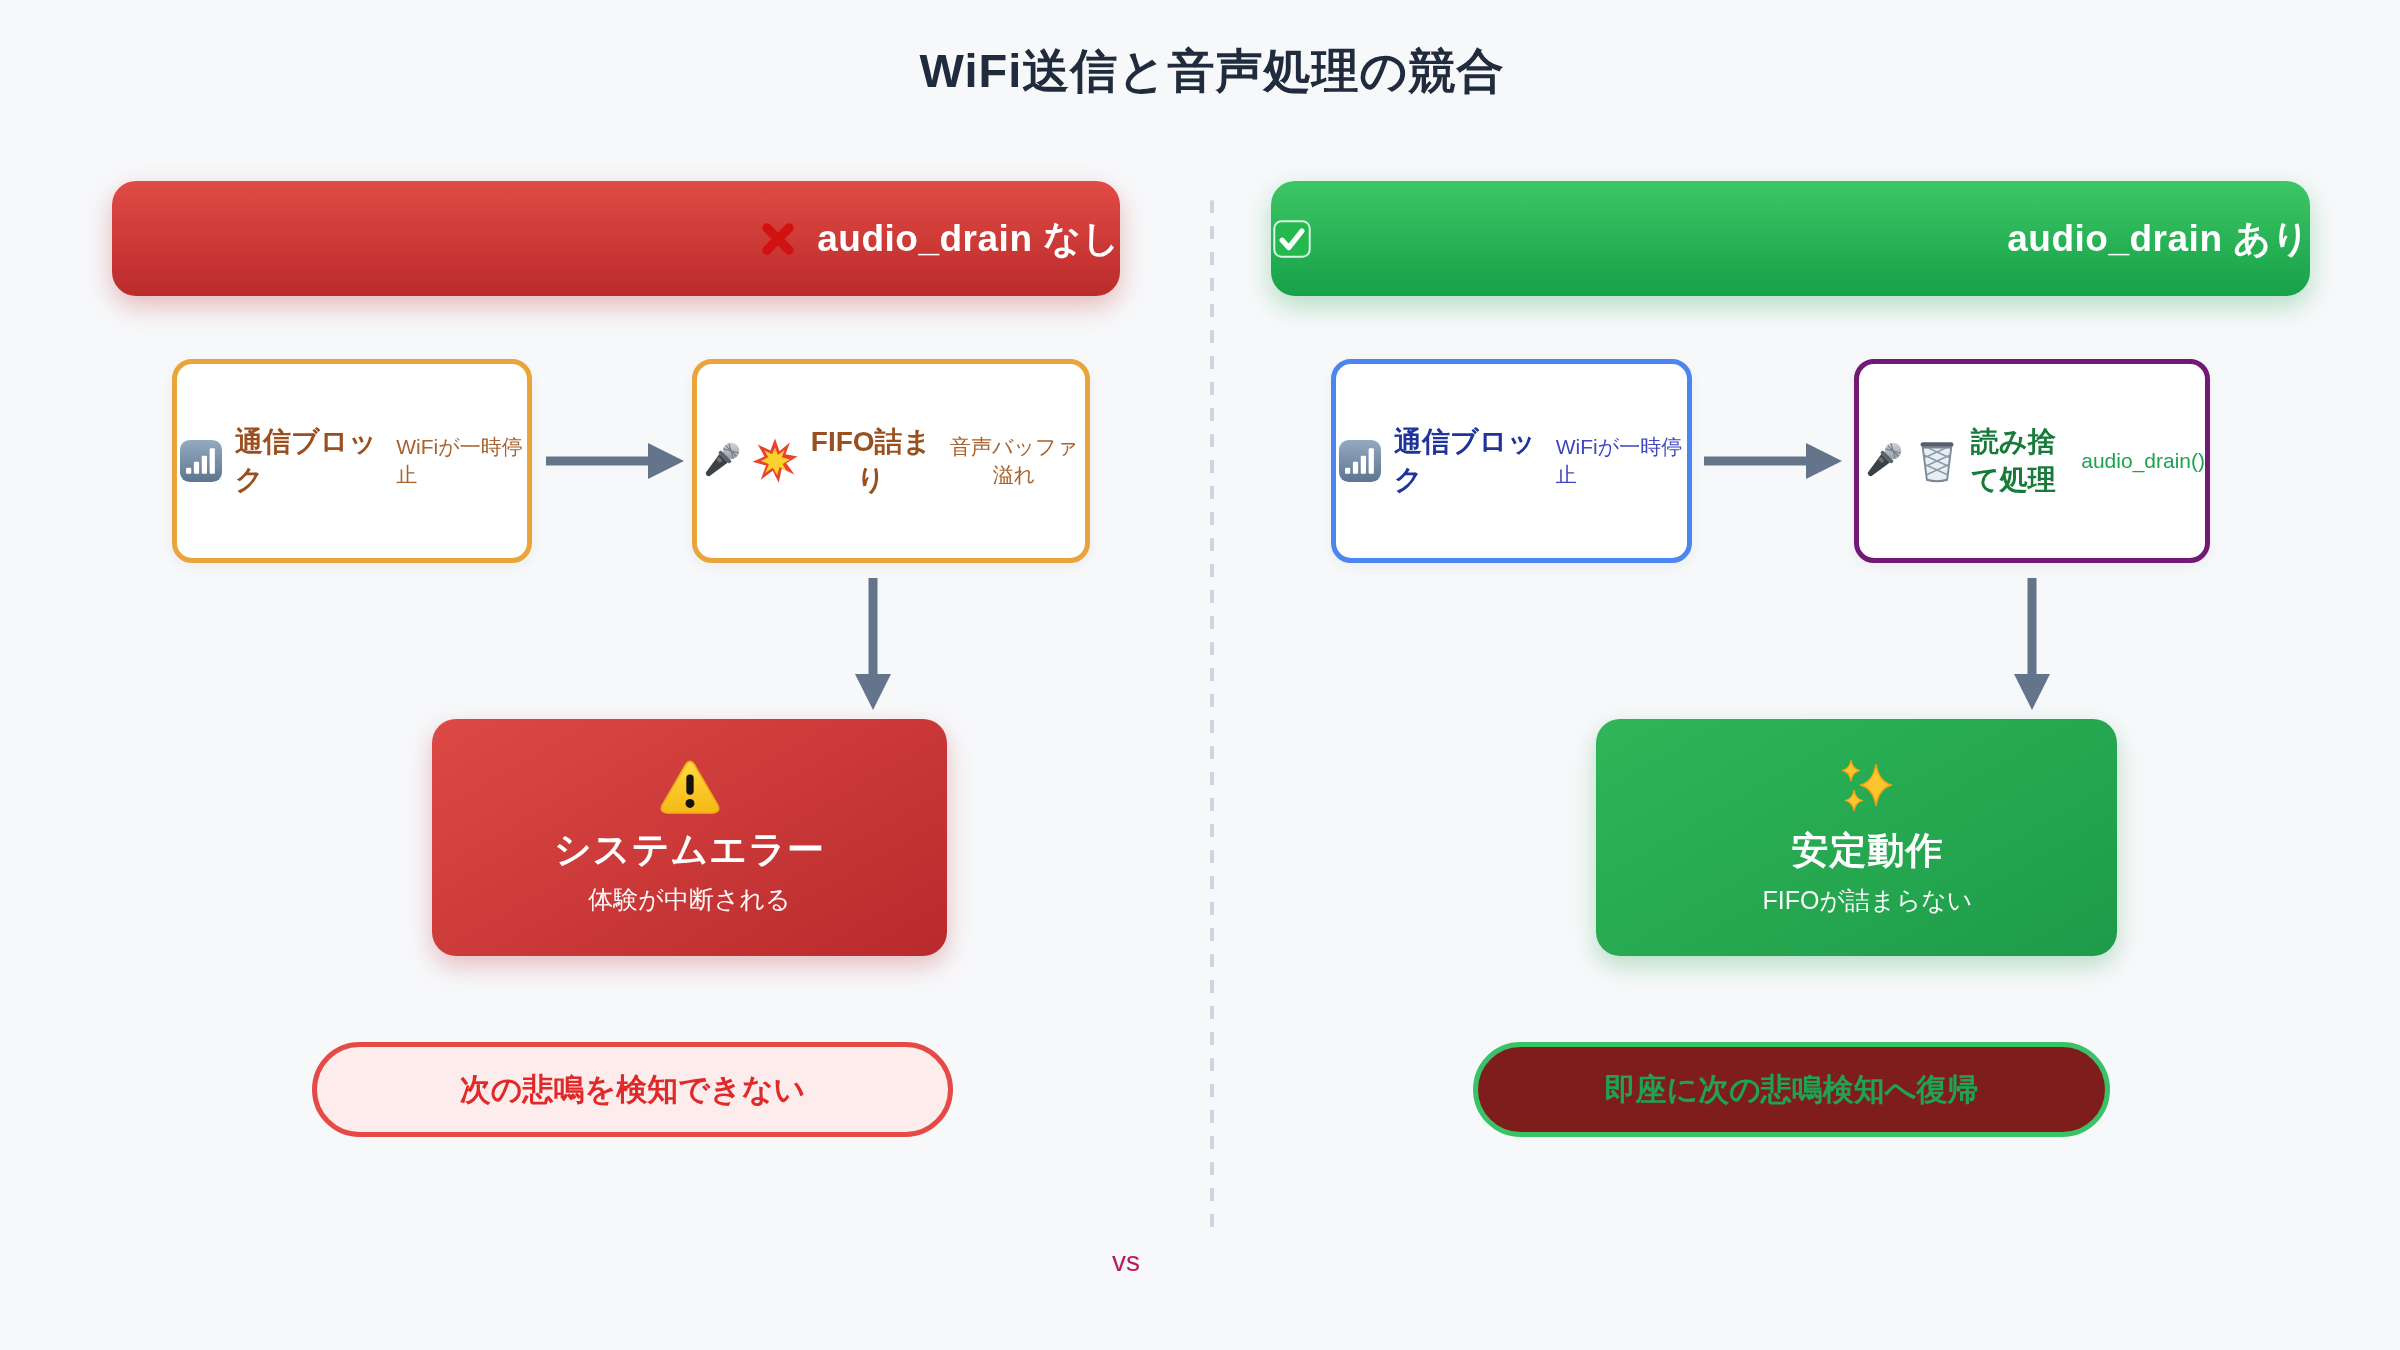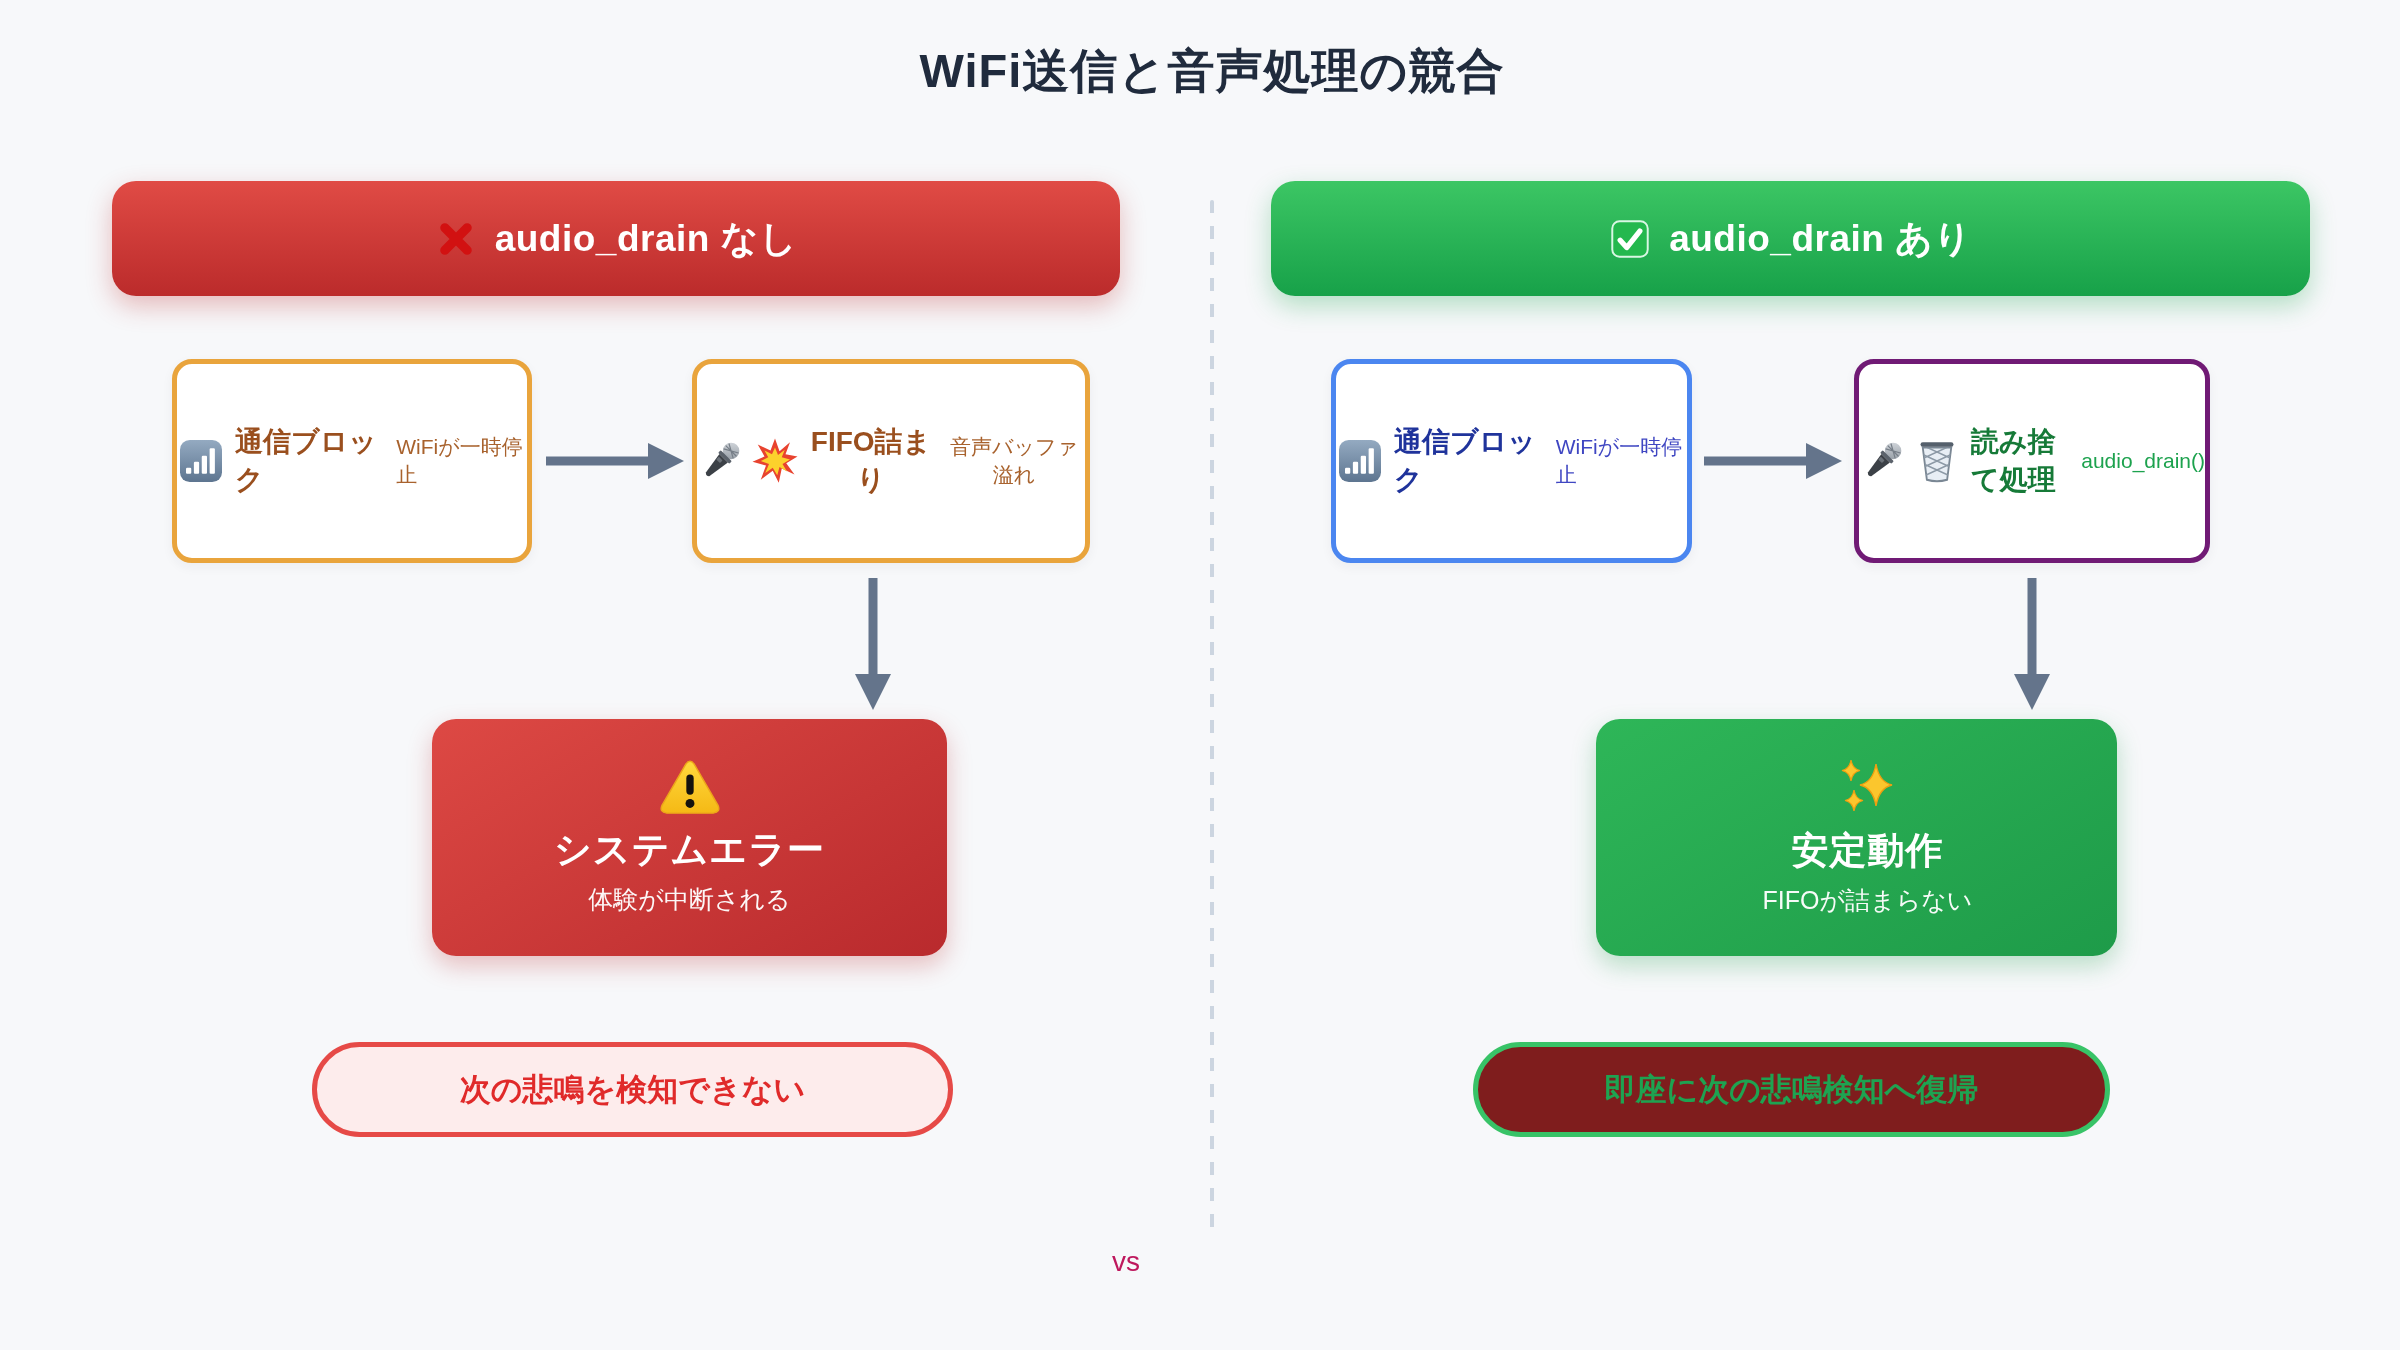--- a/index.html
+++ b/index.html
@@ -20,25 +20,27 @@
   
   .panel-header {
     height:115px; border-radius:24px;
     display:flex; align-items:center; justify-content:center; gap:18px;
     color:#fff; font-size:37px; font-weight:800; letter-spacing:0.5px;
   }
   .panel-header.red {
     left:100px; top:181px; width:1008px;
     background:linear-gradient(180deg,#e04b45 0%,#bb2b2b 100%);
     box-shadow:0 10px 26px rgba(188,43,43,.30);
+    justify-content:flex-end;
   }
   .panel-header.green {
     left:1259px; top:181px; width:1039px;
     background:linear-gradient(180deg,#3cc664 0%,#17a149 100%);
     box-shadow:0 10px 26px rgba(24,161,73,.30);
+    justify-content:space-between;
   }
 
   
   .node {
     top:359px; height:204px; background:#fff; border-radius:20px;
     display:flex; align-items:center; justify-content:center; gap:10px;
     box-shadow:0 4px 12px rgba(30,40,60,.05);
   }
   .node .icon-row { display:flex; align-items:center; gap:6px; height:52px; }
   .node .node-title { font-size:28px; font-weight:800; }

